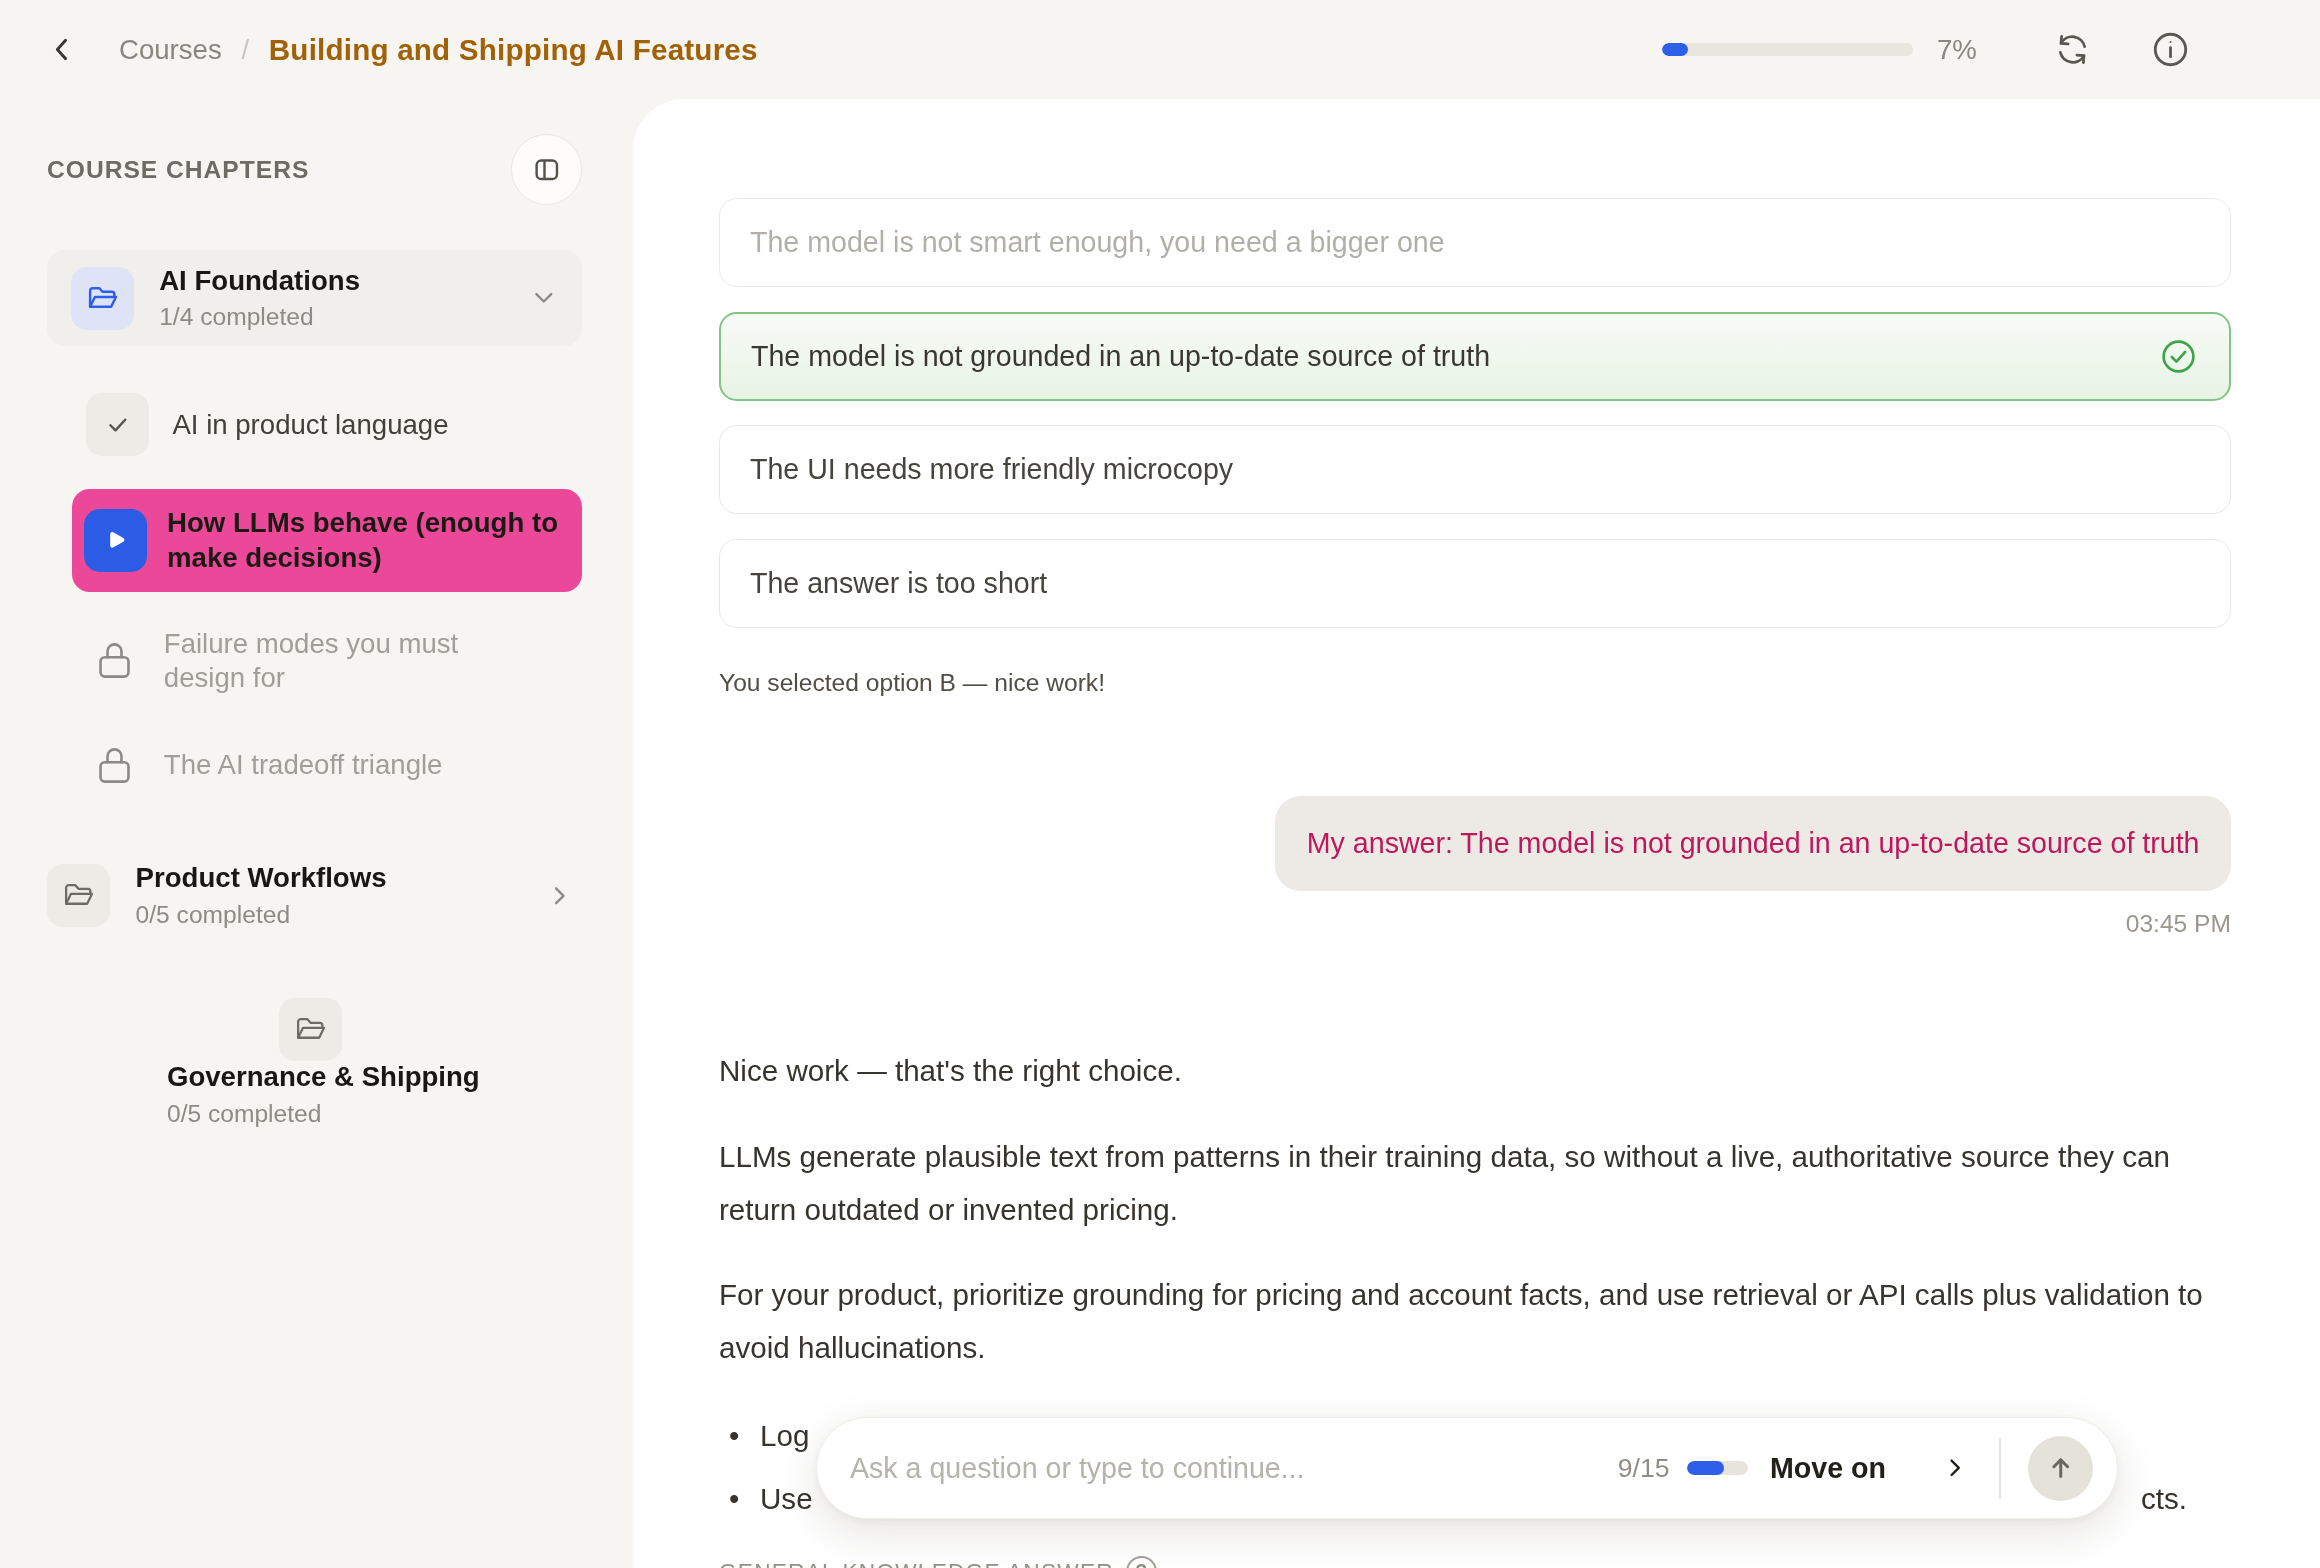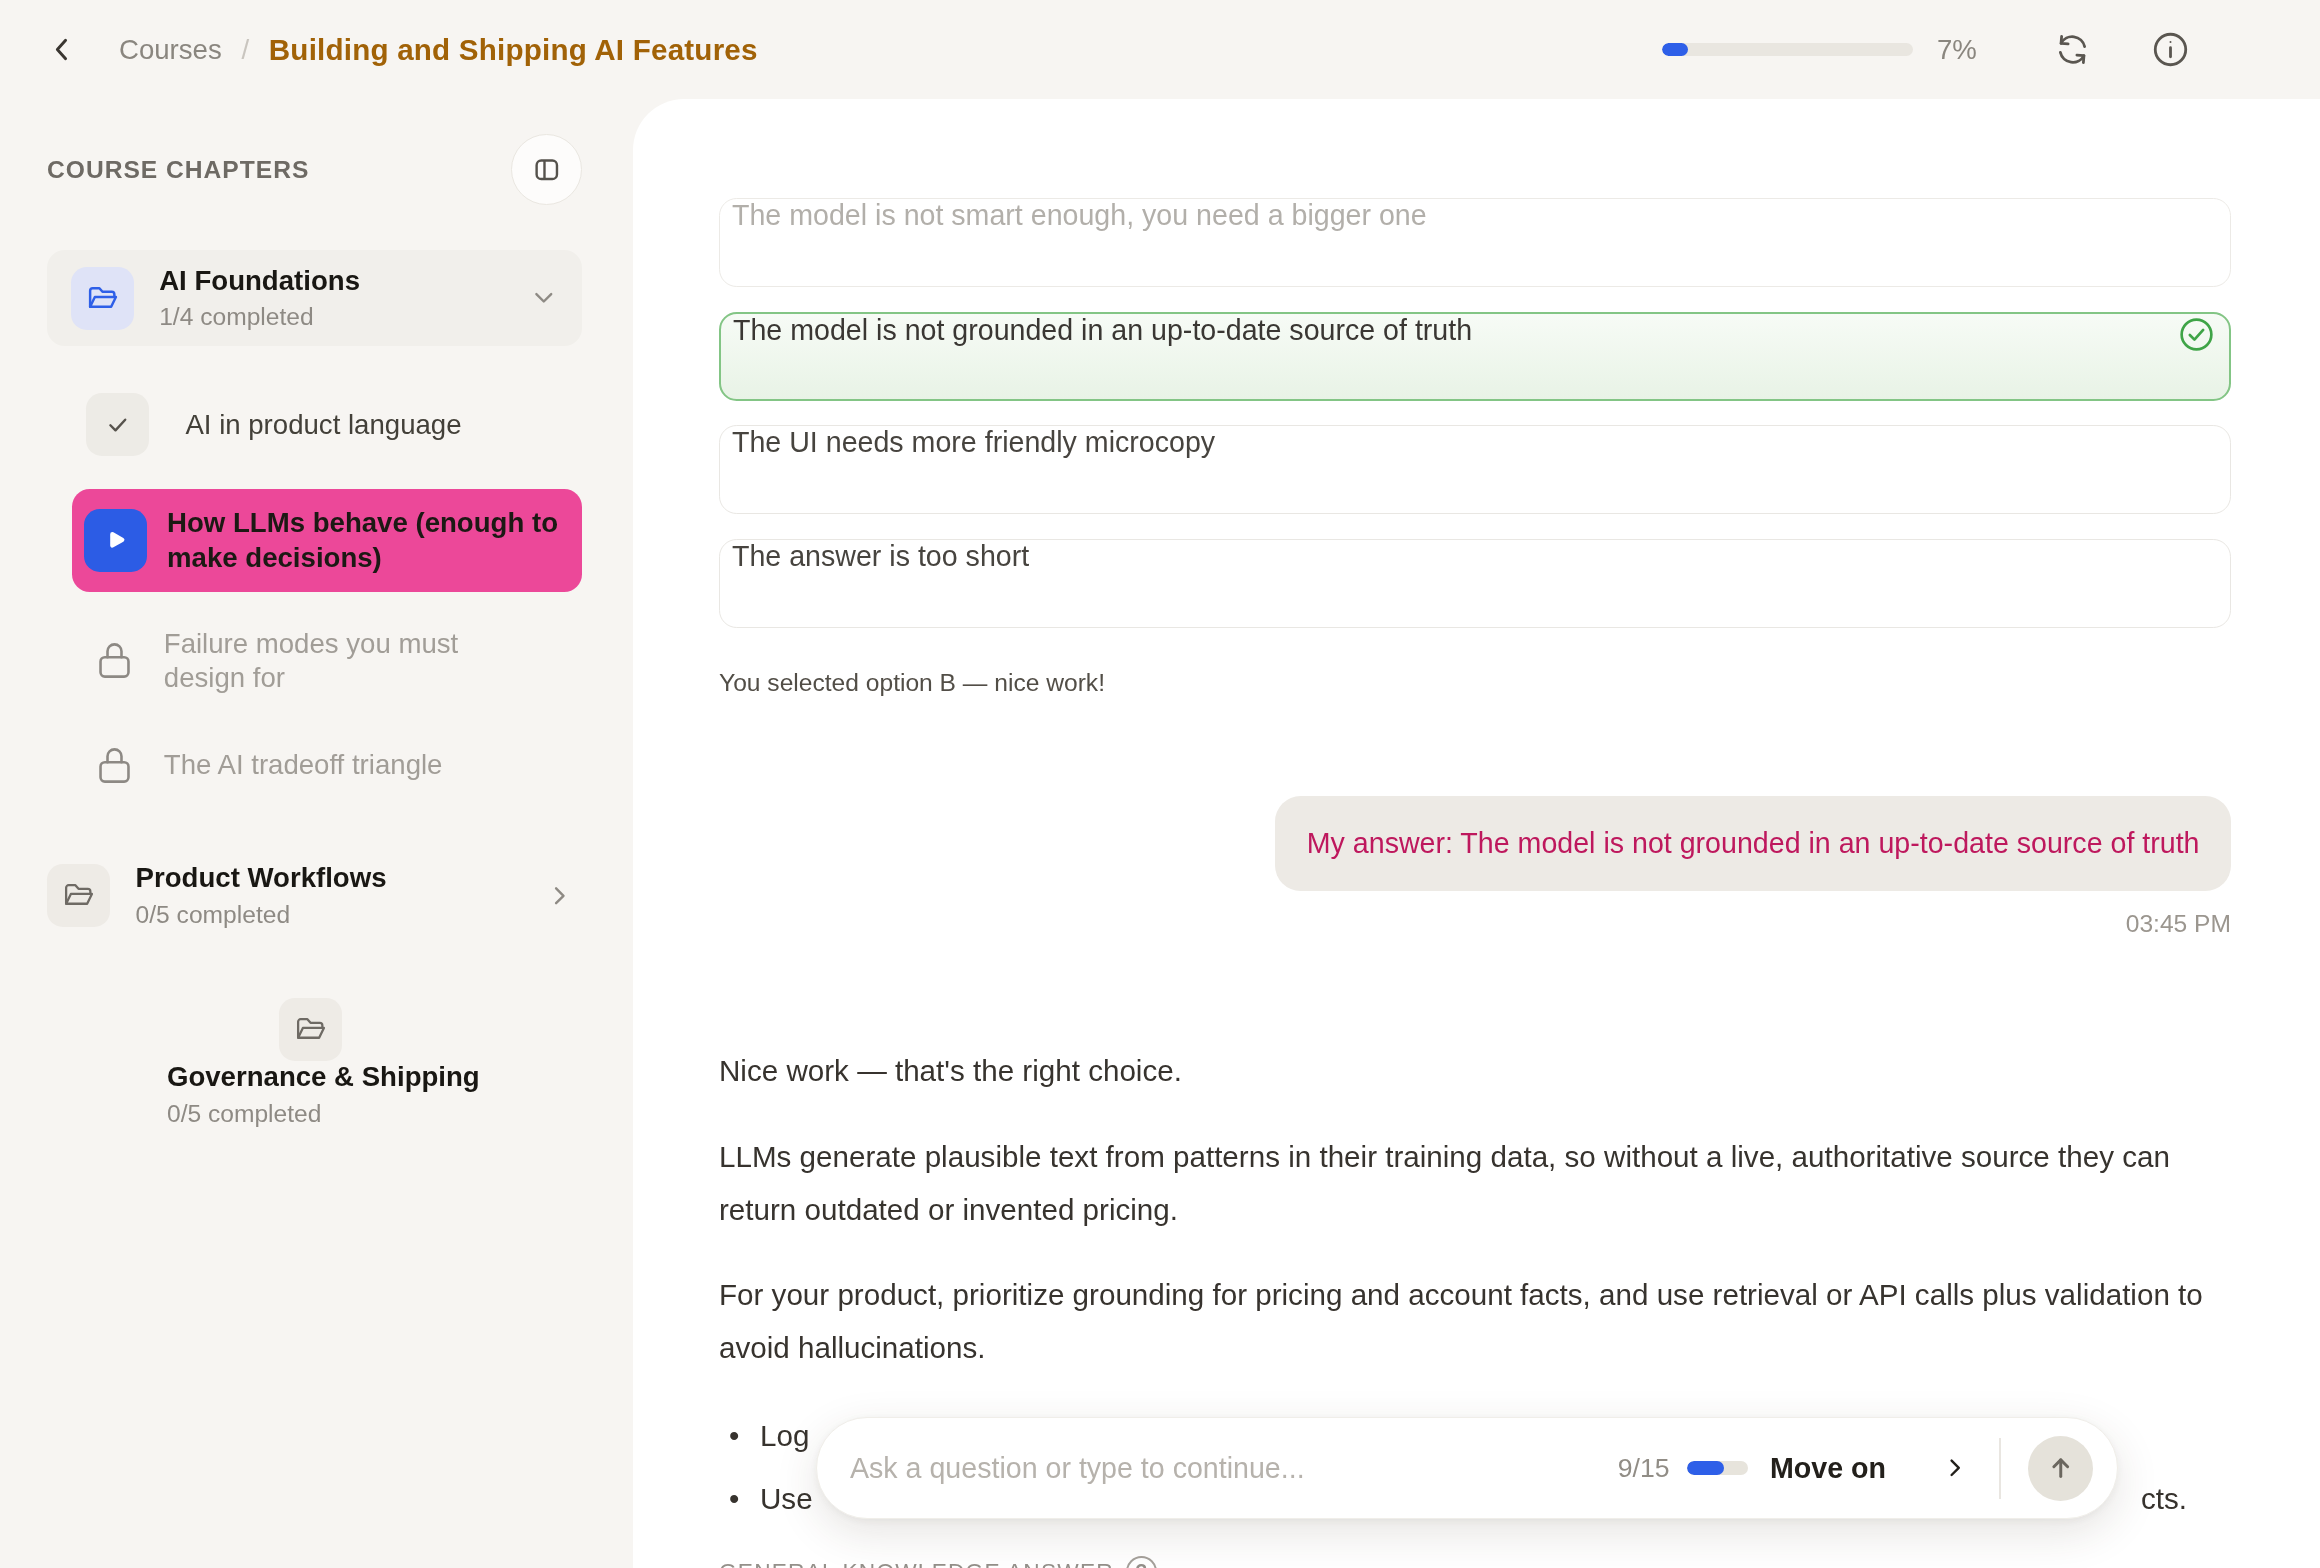--- a/index.html
+++ b/index.html
@@ -44,40 +44,40 @@
   .tile.done { background:#edebe6; color:#57534d; }
   .tile.play { background:#2c5ce5; color:#ffffff; }
   .ch-text { margin-left:25.6px; }
   .ch-title { font-size:27.6px; font-weight:700; color:#191713; }
   .ch-sub { font-size:24.6px; color:#8e8a84; margin-top:6.9px; }
   .ch-chev { margin-left:auto; color:#8e8a84; width:29.6px; height:29.6px; }
 
   .lessons { margin:0 0 0 24.6px; list-style:none; }
   .lesson { display:flex; align-items:center; padding-left:14.8px; cursor:pointer; }
   .lesson.first { margin-top:47px; }
-  .lesson-label { font-size:27.6px; color:#434039; margin-left:36px; line-height:35px; }
+  .lesson-label { font-size:27.6px; color:#434039; margin-left:23px; line-height:35px; }
   .lesson.active-card {
     margin-top:32.5px; background:#ec4899; border-radius:17.7px; padding:16.7px 19.7px 16.7px 12.8px; width:510px;
   }
   .lesson.active-card .lesson-label { font-weight:700; color:#1c1914; margin-left:19.7px; }
   .lesson.locked { margin-top:27.6px; padding-left:23.6px; }
   .lesson.locked .lesson-label { color:#a19d97; margin-left:29.6px; line-height:34px; }
   .lock-glyph { width:39px; height:43px; color:#8d8984; flex:none; }
 
   
   .panel {
     position:absolute; left:633px; top:99px; right:0; bottom:0;
     background:#ffffff; border-top-left-radius:51px; overflow:hidden;
   }
   .content { position:absolute; left:86px; top:99px; width:1512px; }
 
   .opt {
     width:100%; height:89px; border-radius:17.7px; background:#fff;
-    border:1.5px solid #e9e7e3; display:flex; align-items:flex-start;
-    padding:0 12px; font-size:28.6px; color:#47443f; margin-bottom:24.6px;
+    border:1.5px solid #e9e7e3; display:flex; align-items:center;
+    padding:0 30px; font-size:28.6px; color:#47443f; margin-bottom:24.6px;
     text-align:left; cursor:pointer; font-family:inherit;
   }
   .opt.dim { color:#b2afaa; border-color:#eceae6; cursor:default; }
   .opt.correct {
     border:2px solid #83c585; color:#3a3733;
     background:linear-gradient(180deg,#f7fbf6 0%,#e8f3e6 100%);
   }
   .opt .check-circle { margin-left:auto; width:41px; height:41px; color:#3fa447; flex:none; }
 
   .result-note { margin-top:41px; font-size:24.6px; color:#524e47; }

